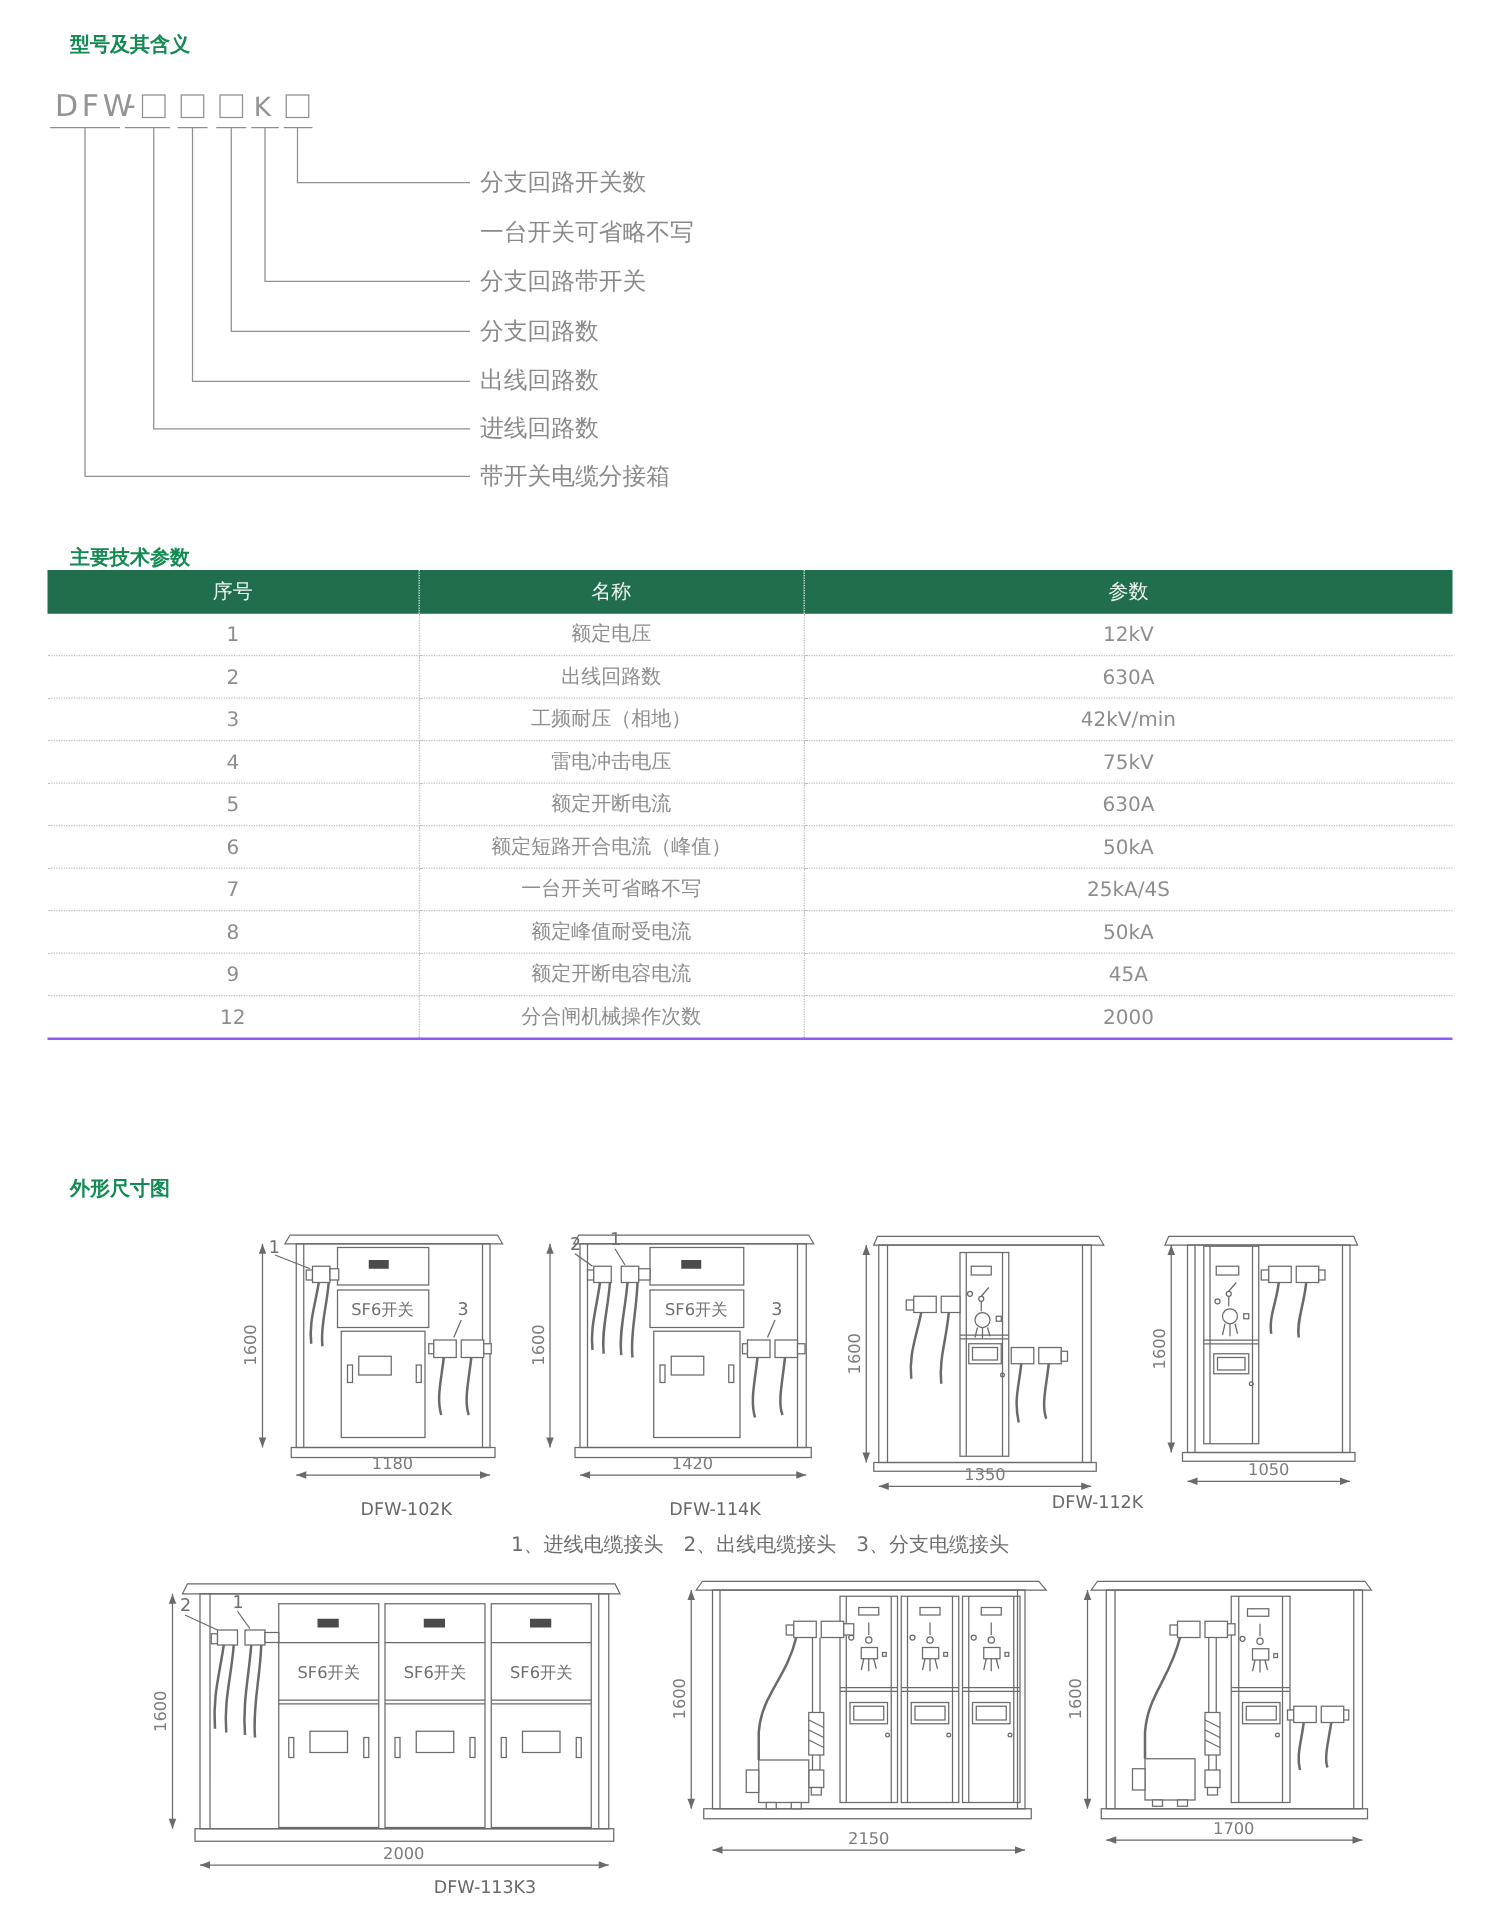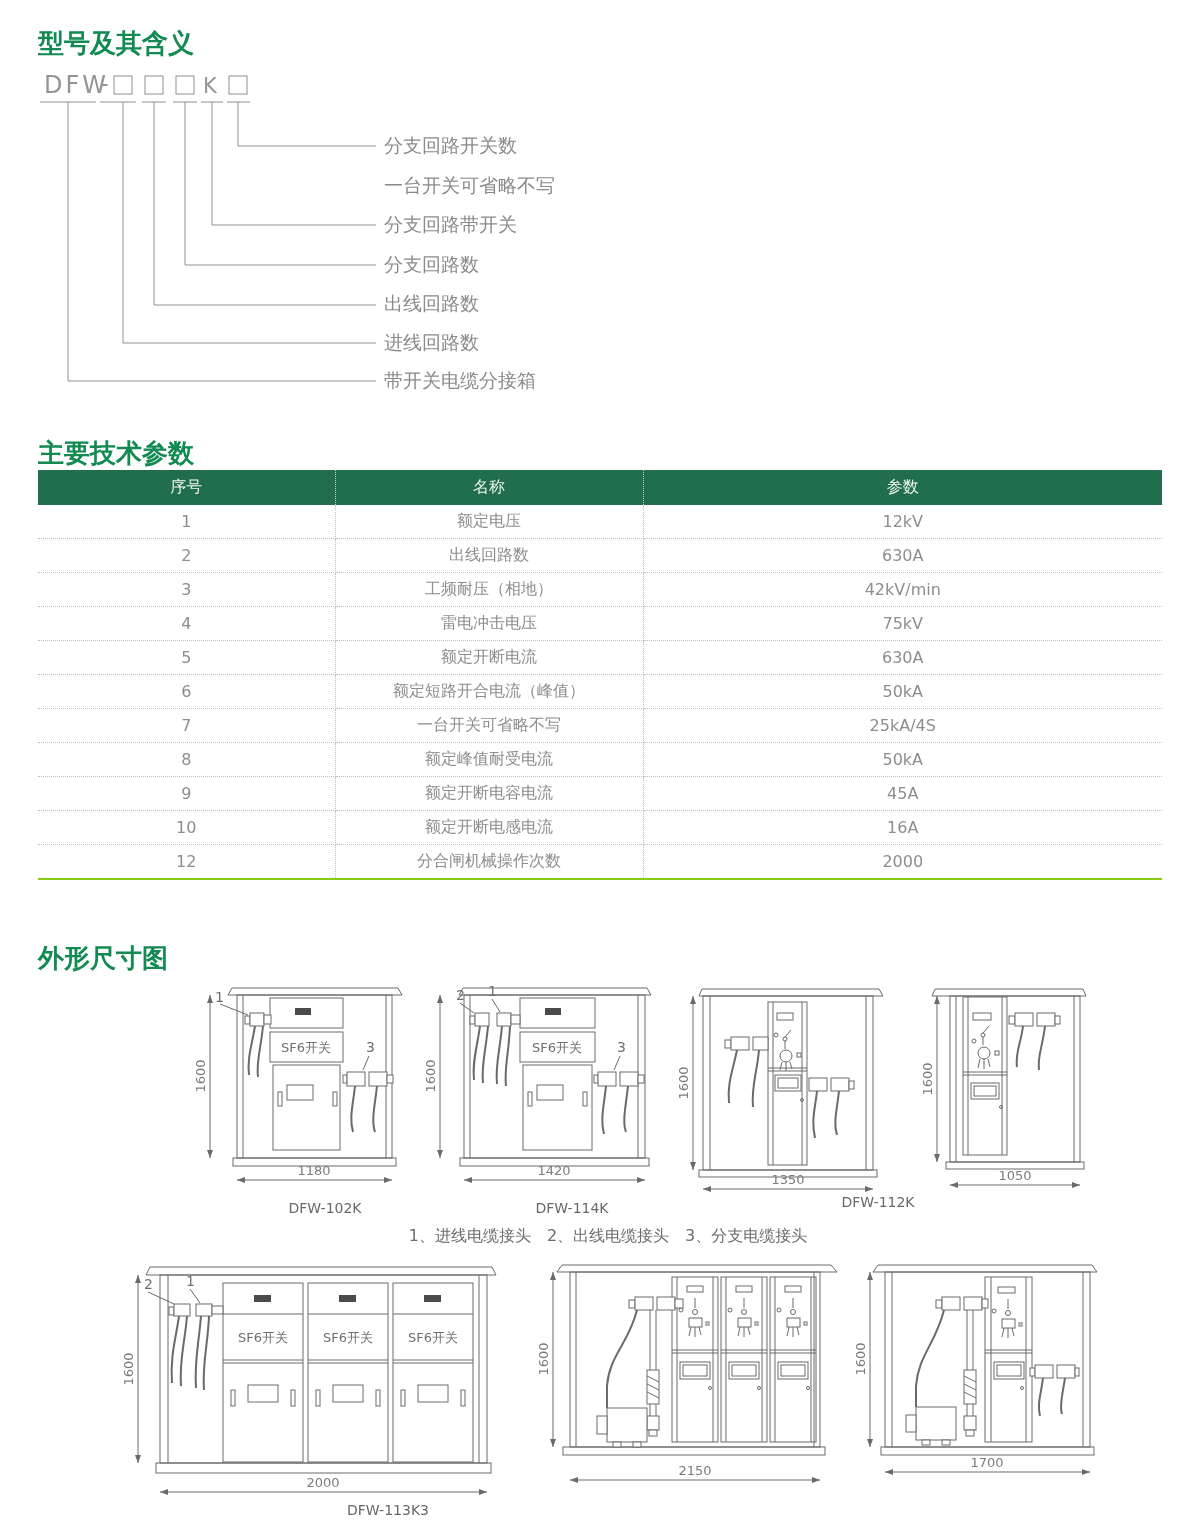--- a/index.html
+++ b/index.html
@@ -1,24 +1,24 @@
 <!DOCTYPE html>
 <html><head>
 <meta charset="utf-8">
 <style>
   html,body{margin:0;padding:0;background:#ffffff;}
   #page{position:relative;width:1200px;height:1535px;background:#ffffff;overflow:hidden;
         font-family:"DejaVu Sans","Liberation Sans",sans-serif;}
-  .sec-title{position:absolute;left:38px;font-size:26px;font-weight:bold;color:#128a52;}
+  .sec-title{position:absolute;left:56px;font-size:16px;font-weight:bold;color:#128a52;}
   .abs{position:absolute;}
 
   
-  #params-table{position:absolute;left:38px;top:470px;width:1124px;border-collapse:collapse;
+  #params-table{position:absolute;left:38px;top:456px;width:1124px;border-collapse:collapse;
                 table-layout:fixed;font-size:16px;color:#8d8d8d;
-                border-bottom:2px solid #84cc16;}
+                border-bottom:2px solid #8b5cf6;}
   #params-table thead th{background:#216e4c;color:#eef5f0;font-weight:normal;height:33px;
                 border-right:1px dotted rgba(255,255,255,0.75);}
   #params-table thead th:last-child{border-right:none;font-family:Liberation Serif, serif;}
   #params-table td{height:31px;text-align:center;border-bottom:1px dotted #c0c0c0;
                 border-right:1px dotted #c0c0c0;}
   #params-table td:last-child{border-right:none;}
   #params-table tbody tr:last-child td{border-bottom:none;}
   col.c1{width:297px;} col.c2{width:308px;} col.c3{width:519px;}
 
   
@@ -130,25 +130,20 @@
           <td>8</td>
           <td>额定峰值耐受电流</td>
           <td>50kA</td>
         </tr>
       <tr>
           <td>9</td>
           <td>额定开断电容电流</td>
           <td>45A</td>
         </tr>
       <tr>
-          <td>10</td>
-          <td>额定开断电感电流</td>
-          <td>16A</td>
-        </tr>
-      <tr>
           <td>12</td>
           <td>分合闸机械操作次数</td>
           <td>2000</td>
         </tr>
     </tbody>
   </table>
 
   <div class="sec-title" style="top:941px;">外形尺寸图</div>
 
   <svg class="abs" style="left:195px;top:980px;" width="235" height="240" viewBox="0 0 235 240">

